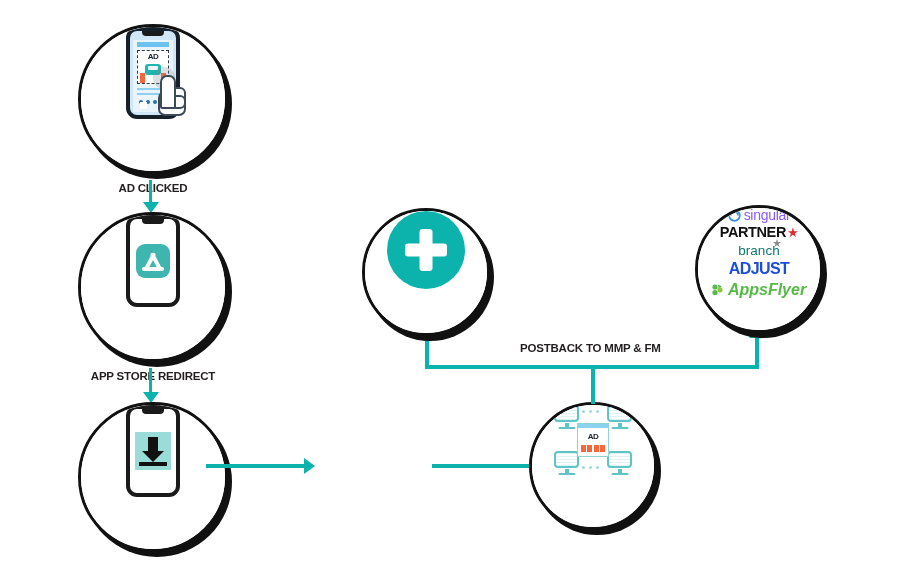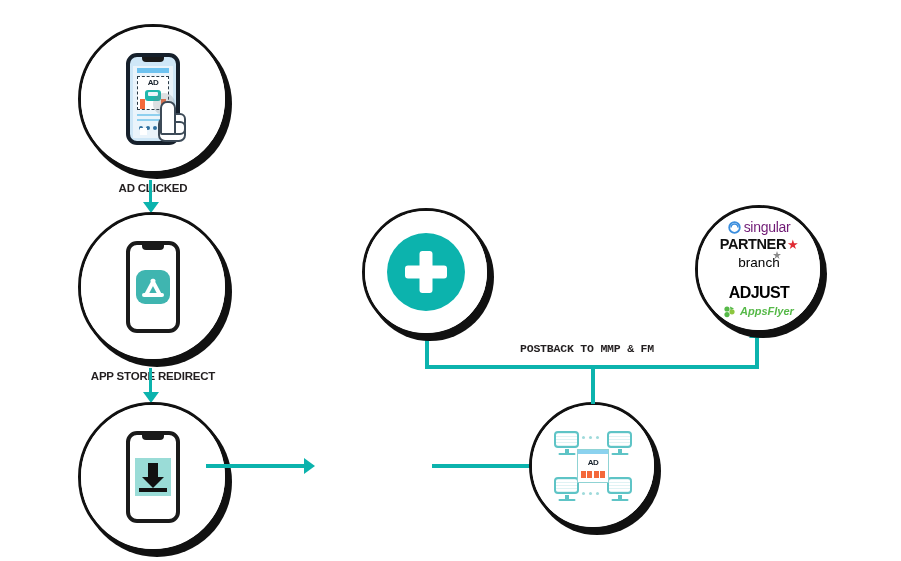--- a/index.html
+++ b/index.html
@@ -10,21 +10,21 @@
   
   .node{position:absolute;width:150px;height:150px;}
   .node .ring{position:absolute;inset:0;border-radius:50%;
       background:#ffffff;
       border:3px solid #111111;
       box-sizing:border-box;
       box-shadow:4px 5px 0 0 #111111;}
   .node .ring::after{content:"";position:absolute;left:-3px;top:-3px;right:-3px;bottom:-3px;
       border-radius:50%;border:3px solid transparent;}
   .node .inner{position:absolute;inset:3px;border-radius:50%;background:#fff;overflow:hidden;
-      display:flex;align-items:center;justify-content:center;}
+      display:flex;align-items:flex-start;justify-content:center;}
   .caption{position:absolute;width:260px;text-align:center;left:50%;transform:translateX(-50%);
       top:158px;font-size:11.5px;font-weight:bold;letter-spacing:-0.2px;color:#231f20;
       white-space:nowrap;}
   .caption.small{font-size:11px;}
 
   
   .phone{position:relative;width:54px;height:92px;border:4px solid #1a1a1a;border-radius:11px;
       background:#fff;box-sizing:border-box;}
   .phone .notch{position:absolute;top:0px;left:50%;transform:translateX(-50%);
       width:22px;height:5px;background:#1a1a1a;border-radius:0 0 4px 4px;}
@@ -95,30 +95,30 @@
       width:32px;height:34px;border:1.5px solid #8fd3d4;background:#fff;box-sizing:border-box;}
   .pbtop{position:absolute;left:0;right:0;top:0;height:4px;background:#8bd2ef;}
   .pbad{position:absolute;top:8px;left:0;right:0;text-align:center;font-size:8px;font-weight:bold;color:#16202b;letter-spacing:-0.5px;}
   .pbbars{position:absolute;bottom:4px;left:3px;right:3px;display:flex;gap:1.5px;}
   .pbbars i{flex:1;height:7px;background:#f4693b;display:block;}
   .dotrow{position:absolute;display:flex;gap:4px;}
   .dotrow b{width:3px;height:3px;background:#9fdadb;border-radius:50%;display:block;}
 
   
   .mmp{width:112px;text-align:center;line-height:1;}
-  .mmp .singular{font-size:14px;color:#701a75;font-weight:normal;letter-spacing:-0.3px;
+  .mmp .singular{font-size:14px;color:#8b5cf6;font-weight:normal;letter-spacing:-0.3px;
       display:flex;align-items:center;justify-content:center;gap:3px;}
   .mmp .kochava{font-size:14.5px;font-weight:bold;color:#111;letter-spacing:-0.4px;margin-top:3px;
       display:flex;align-items:center;justify-content:center;gap:1px;}
   .mmp .kstar{color:#e02a33;font-size:13px;}
-  .mmp .branch{font-size:13.5px;color:#000000;margin-top:4px;position:relative;display:inline-block;}
-  .mmp .adjust{font-size:16px;font-weight:bold;color:#000000;letter-spacing:-0.6px;margin-top:15px;}
+  .mmp .branch{font-size:13.5px;color:#0f766e;margin-top:4px;position:relative;display:inline-block;}
+  .mmp .adjust{font-size:16px;font-weight:bold;color:#1d4ed8;letter-spacing:-0.6px;margin-top:3px;}
   .mmp .appsflyer{font-size:11px;color:#7ac943;font-weight:bold;margin-top:5px;
       display:flex;align-items:center;justify-content:center;gap:2px;}
-  .mmp .afname{color:#56b948;font-style:italic;font-size:11px;}
+  .mmp .afname{color:#56b948;font-style:italic;font-size:16px;}
 
   
   .conn{position:absolute;background:#0cb3ad;}
   .arrowdown{position:absolute;width:0;height:0;border-left:8px solid transparent;
       border-right:8px solid transparent;border-top:11px solid #0cb3ad;}
   .arrowup{position:absolute;width:0;height:0;border-left:8px solid transparent;
       border-right:8px solid transparent;border-bottom:11px solid #0cb3ad;}
   .arrowright{position:absolute;width:0;height:0;border-top:8px solid transparent;
       border-bottom:8px solid transparent;border-left:11px solid #0cb3ad;}
   .edgelabel{position:absolute;font-size:11.5px;font-weight:bold;color:#231f20;white-space:nowrap;letter-spacing:-0.2px;}
@@ -256,21 +256,21 @@
       </div>
     </div>
   </div>
 
   <div class="conn" style="left:591px;top:368px;width:4px;height:36px;"></div>
   <div class="conn" style="left:425px;top:365px;width:334px;height:4px;"></div>
   <div class="conn" style="left:425px;top:336px;width:4px;height:30px;"></div>
   <div class="conn" style="left:755px;top:336px;width:4px;height:30px;"></div>
   <div class="arrowup" style="left:419px;top:327px;"></div>
   <div class="arrowup" style="left:749px;top:327px;"></div>
-  <div class="edgelabel" style="left:520px;top:342px;font-family:Liberation Mono, monospace;">POSTBACK TO MMP &amp; FM</div>
+  <div class="edgelabel" style="left:520px;top:342px;">POSTBACK TO MMP &amp; FM</div>
 
   <div class="node" style="left:362px;top:208px;width:128px;height:128px;">
     <div class="ring"></div>
     <div class="inner">
       <div class="plus"></div>
     </div>
   </div>
 
   <div class="node" style="left:695px;top:205px;width:128px;height:128px;">
     <div class="ring"></div>

